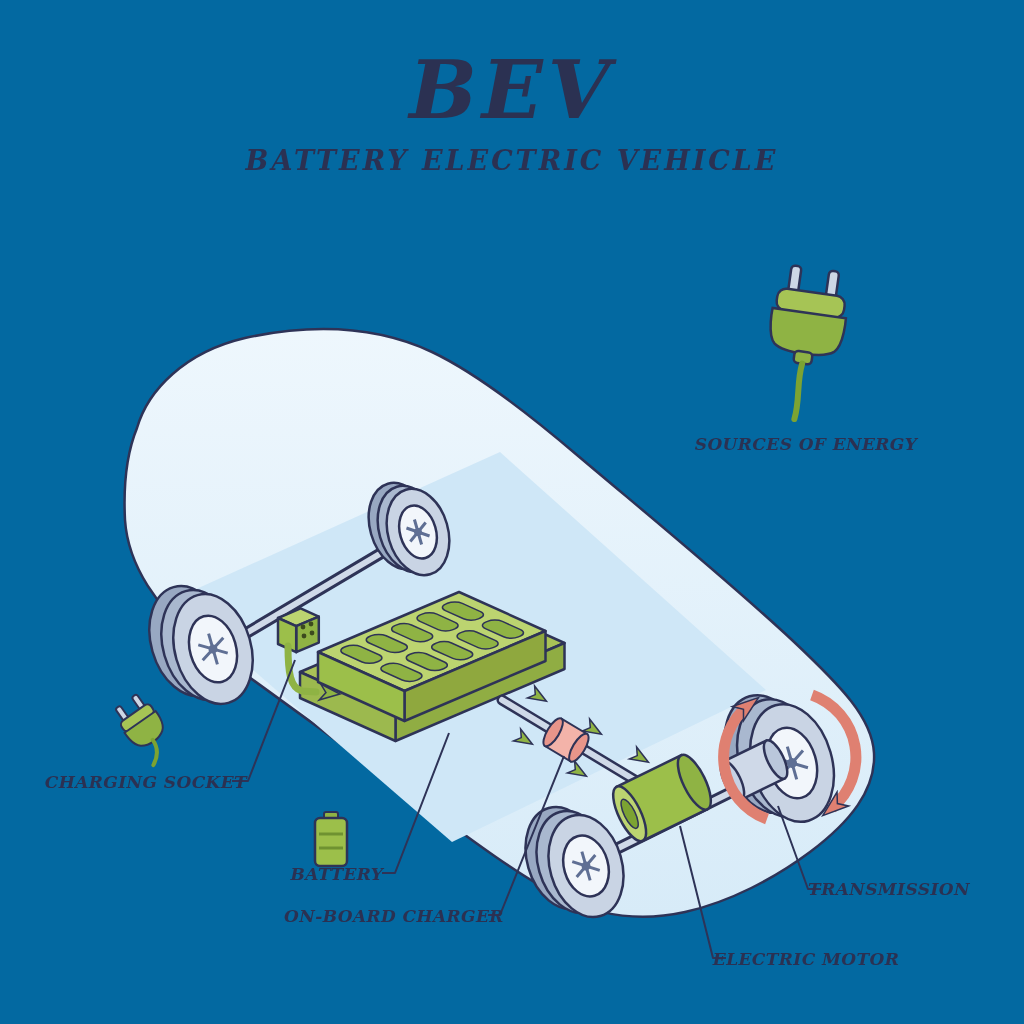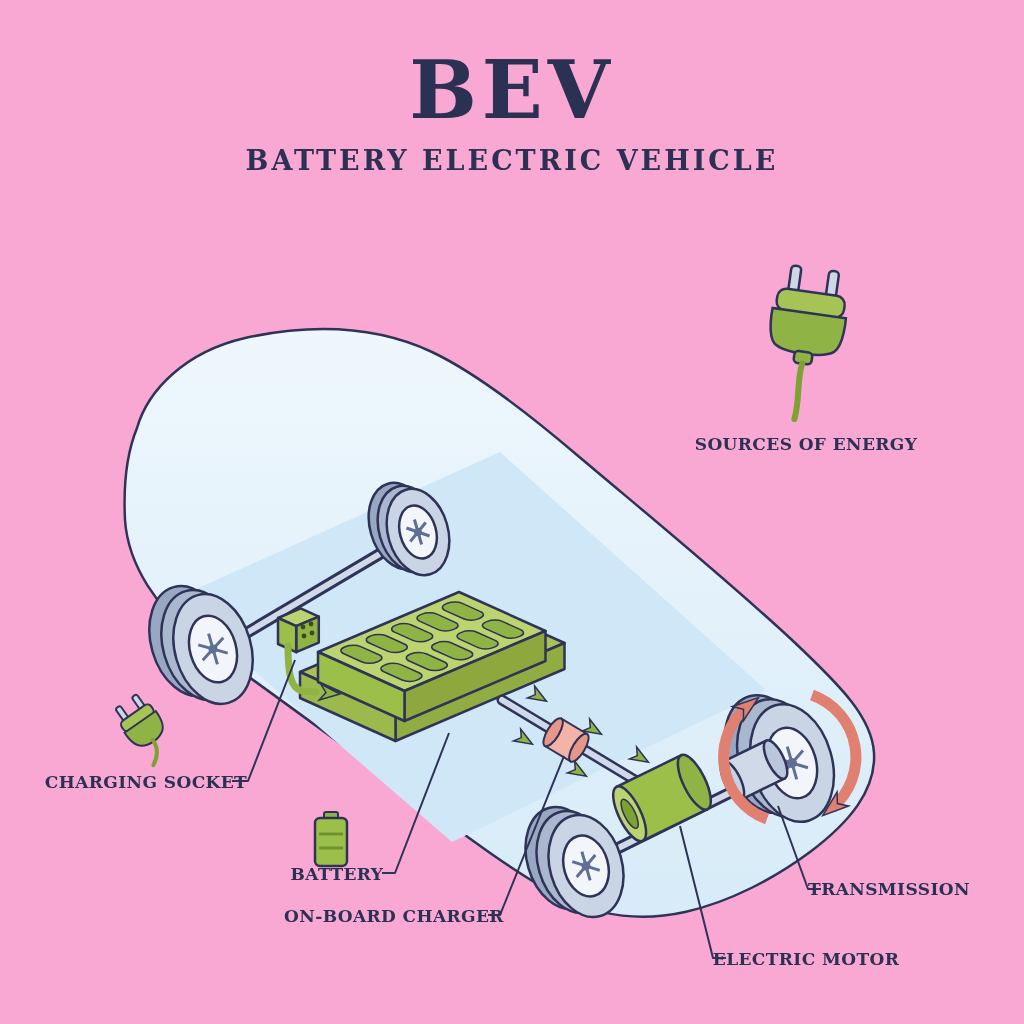--- a/index.html
+++ b/index.html
@@ -1,17 +1,17 @@
 <!DOCTYPE html>
 <html><head>
 <meta charset="utf-8">
 <style>
   html,body{margin:0;padding:0;background:#ffffff;}
-  .stage{position:relative;width:1024px;height:1024px;background:#f9a8d4;overflow:hidden;
-         font-family:"DejaVu Serif",serif;}
+  .stage{position:relative;width:1024px;height:1024px;background:#0369a1;overflow:hidden;
+         font-family:"DejaVu Serif",serif;font-style:italic;}
   svg{position:absolute;left:0;top:0;}
   .title{font-family:"DejaVu Serif",serif;font-weight:bold;font-size:80px;fill:#2b3152;letter-spacing:5px;}
   .subtitle{font-family:"DejaVu Serif",serif;font-weight:bold;font-size:27px;fill:#2b3152;letter-spacing:3px;}
   .lbl{font-family:"DejaVu Serif",serif;font-weight:bold;font-size:17px;fill:#2b3152;letter-spacing:0.4px;}
   .outline{stroke:#2e3357;stroke-width:2.5;stroke-linejoin:round;stroke-linecap:round;}
   .leader{stroke:#2e3357;stroke-width:2;fill:none;stroke-linejoin:round;}
 </style>
 </head>
 <body>
 

